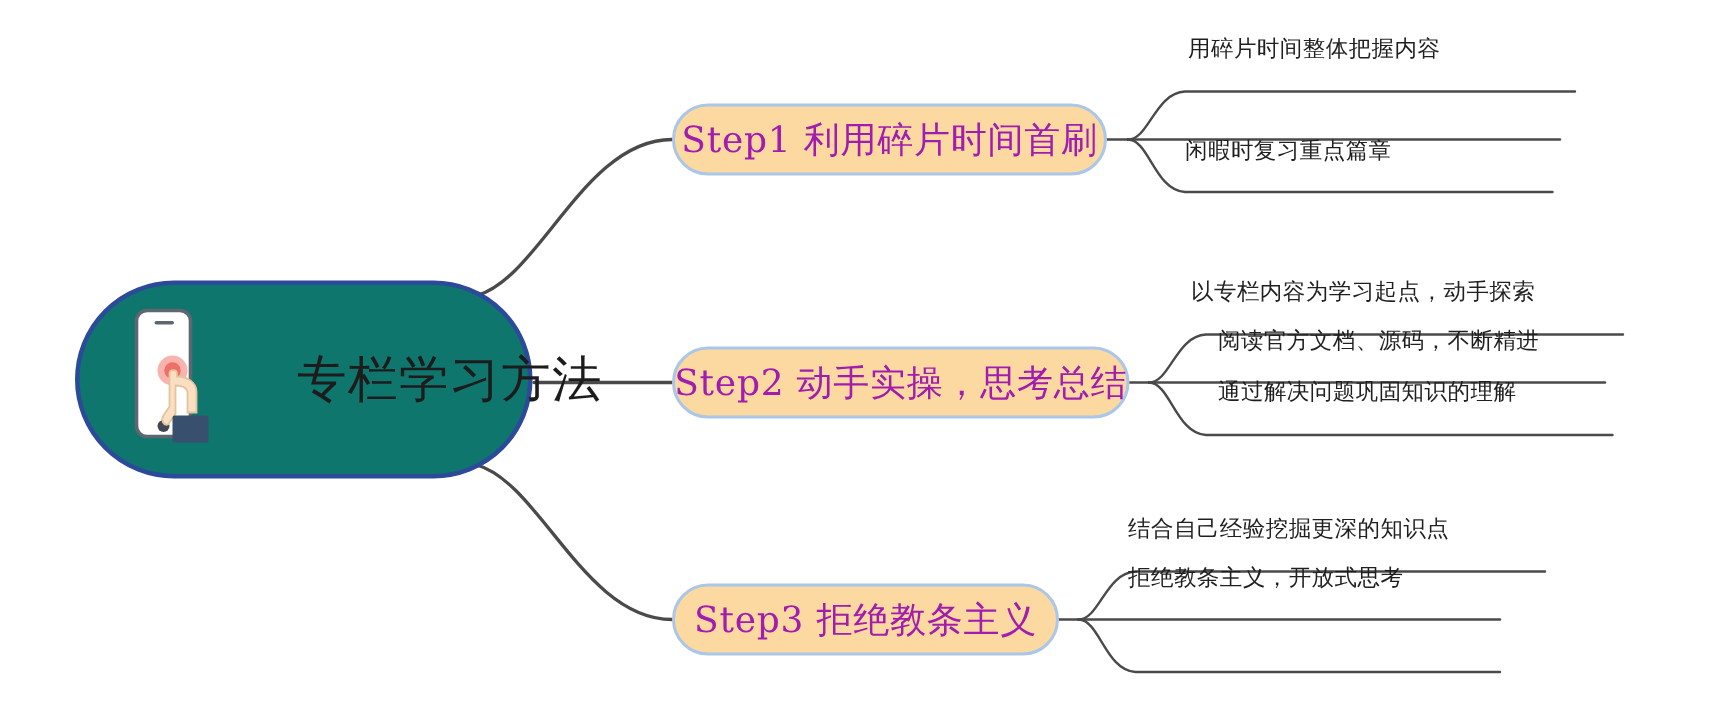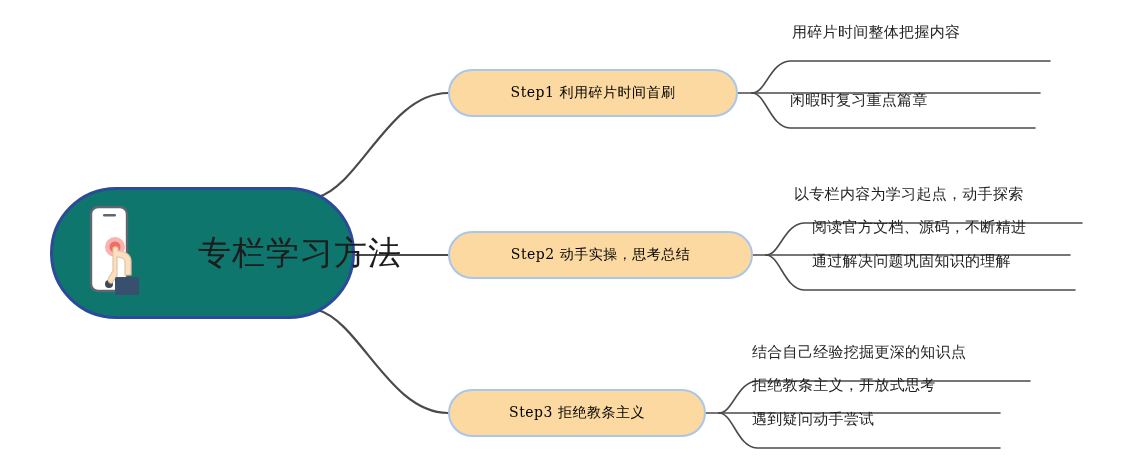--- a/index.html
+++ b/index.html
@@ -73,22 +73,22 @@
     background: #fbd9a0;
     border: 2px solid #aac6e8;
     border-radius: 30px;
     height: 48px;
     display: flex;
     align-items: center;
     justify-content: center;
     z-index: 3;
   }
   .step-label {
-    font-size: 14px;
-    color: #000000;
+    font-size: 24px;
+    color: #a21caf;
     white-space: nowrap;
     font-family: "DejaVu Serif", "Liberation Serif", serif;
     letter-spacing: 0.5px;
   }
 
   #step-1 { left: 448px; top: 69px;  width: 290px; }
   #step-2 { left: 448px; top: 231px; width: 305px; }
   #step-3 { left: 448px; top: 389px; width: 258px; align-items: center; }
 
   
@@ -168,15 +168,14 @@
 
   <div class="leaf" style="left:792px; top:23px;">用碎片时间整体把握内容</div>
   <div class="leaf" style="left:790px; top:91px;">闲暇时复习重点篇章</div>
 
   <div class="leaf" style="left:794px; top:185px;">以专栏内容为学习起点，动手探索</div>
   <div class="leaf" style="left:812px; top:252px;">通过解决问题巩固知识的理解</div>
   <div class="leaf" style="left:812px; top:218px;">阅读官方文档、源码，不断精进</div>
 
   <div class="leaf" style="left:752px; top:343px;">结合自己经验挖掘更深的知识点</div>
   <div class="leaf" style="left:752px; top:376px;">拒绝教条主义，开放式思考</div>
-  <div class="leaf" style="left:752px; top:410px;">遇到疑问动手尝试</div>
 
 </div>
 
 </body></html>

